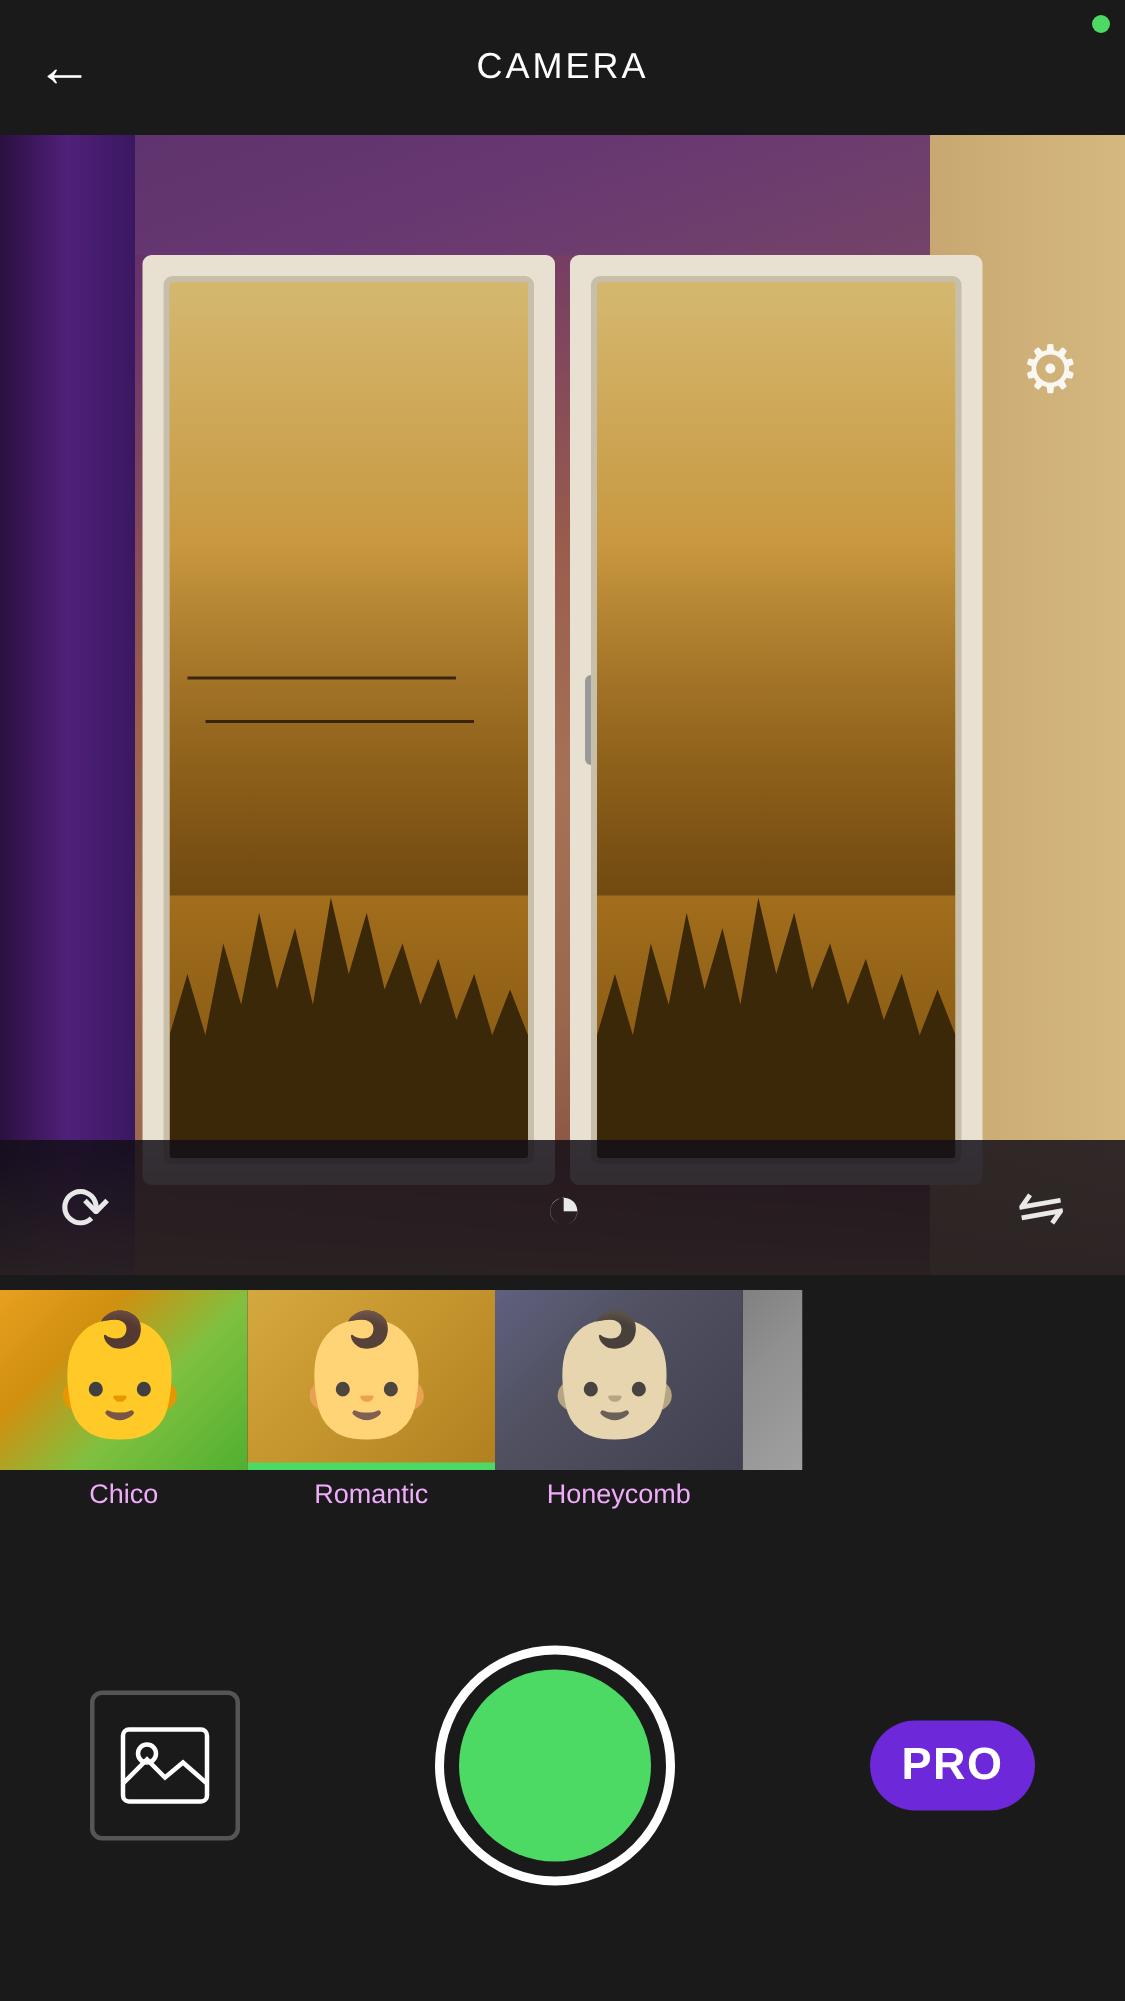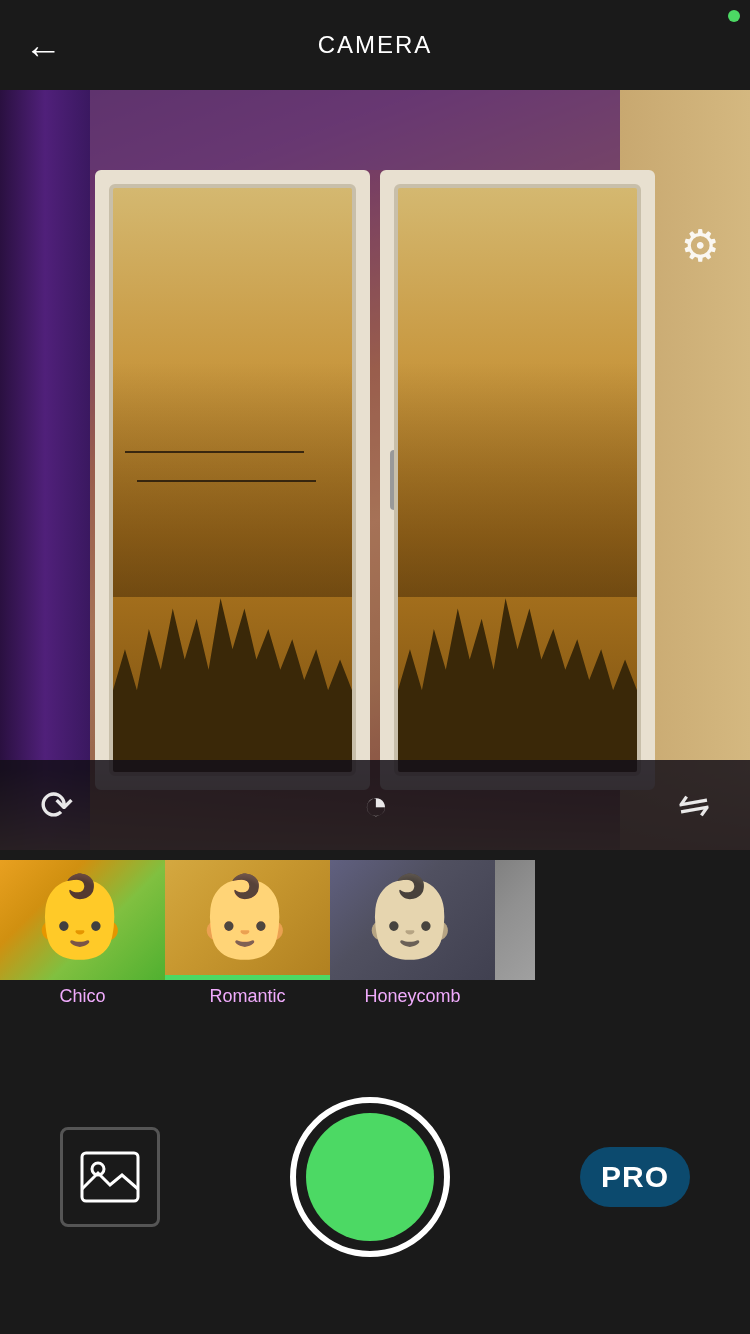--- a/index.html
+++ b/index.html
@@ -325,21 +325,21 @@
     }
     #shutter-inner {
       width: 128px;
       height: 128px;
       border-radius: 50%;
       background: #4cd964;
     }
     #pro-btn {
       width: 110px;
       height: 60px;
-      background: #0c4a6e;
+      background: #6d28d9;
       border-radius: 30px;
       display: flex;
       align-items: center;
       justify-content: center;
       cursor: pointer;
       text-align: center;
     }
     #pro-label {
       color: white;
       font-size: 30px;

